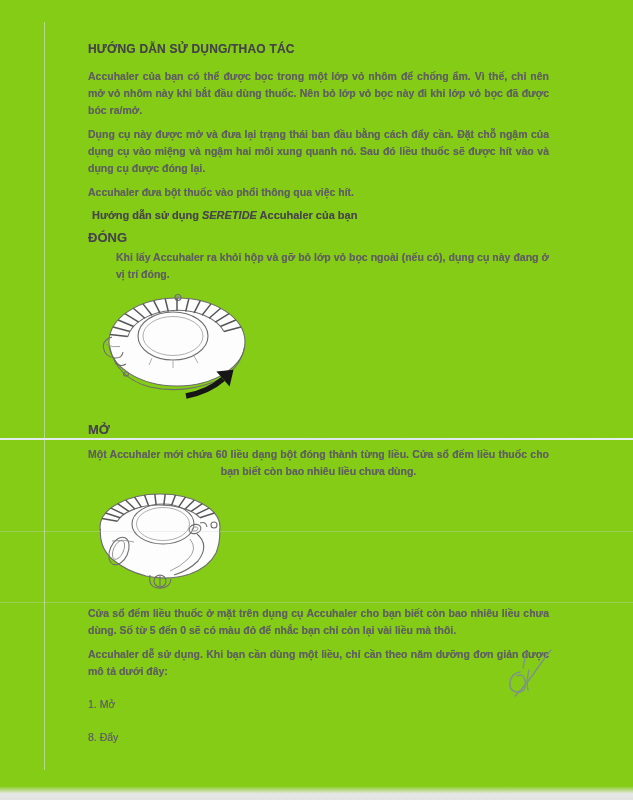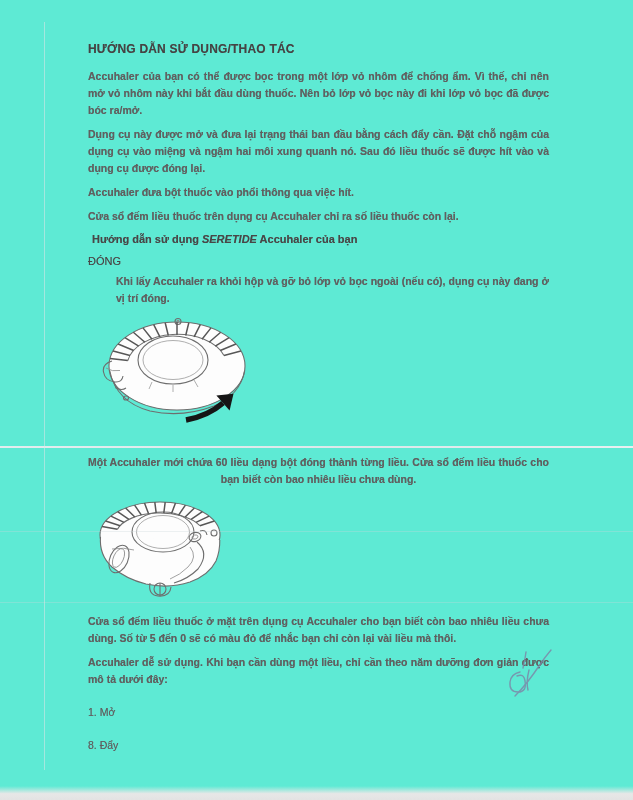--- a/index.html
+++ b/index.html
@@ -1,19 +1,19 @@
 <!DOCTYPE html>
 <html><head>
 <meta charset="utf-8">
 <style>
   html,body{margin:0;padding:0;background:#ffffff;}
   .page{
     position:relative;
     width:633px;height:800px;
-    background:#5eead4;
+    background:#84cc16;
     overflow:hidden;
     font-family:"Liberation Sans", sans-serif;
     color:#5e5e5e;
     box-sizing:border-box;
     padding:42px 84px 0 88px;
   }
   .page *{box-sizing:border-box;}
   .blur{text-shadow:0 0 0.6px rgba(96,96,96,0.65);}
   h1.doc-title{
     font-size:12px;line-height:15px;font-weight:bold;color:#444444;
@@ -22,21 +22,21 @@
   p.body{
     font-size:10.5px;line-height:17px;margin:0 0 7px 0;
     text-align:justify;color:#606060;font-weight:bold;
   }
   p.center-last{text-align:justify;text-align-last:center;}
   h2.usage{
     font-size:11px;line-height:15px;font-weight:bold;color:#474747;margin:0 0 7px 4px;
   }
   h2.usage .brand{font-style:italic;}
   h3.sec{
-    font-size:11px;line-height:15px;font-weight:normal;color:#474747;margin:0 0 4px 0;
+    font-size:13px;line-height:15px;font-weight:bold;color:#474747;margin:0 0 4px 0;
   }
   h3.sec-mo{margin:0 0 1px 0;}
   .fullrule{
     height:2px;width:633px;margin:0 0 6px -88px;
     background:linear-gradient(to right,#e4ecee 0%,#dde8ea 60%,#e9f0f1 100%);
   }
   .fig1{margin:0 0 16px 14px;}
   .fig2{margin:0 0 6px 6px;}
   .p5{margin-bottom:10px;padding-left:28px;}
   .p7{margin-bottom:8px;}
@@ -56,21 +56,20 @@
 </head>
 <body>
 
 <div class="page">
 
   <h1 class="doc-title blur">HƯỚNG DẪN SỬ DỤNG/THAO TÁC</h1>
 
   <p class="body blur">Accuhaler của bạn có thể được bọc trong một lớp vỏ nhôm để chống ẩm. Vì thế, chỉ nên mở vỏ nhôm này khi bắt đầu dùng thuốc. Nên bỏ lớp vỏ bọc này đi khi lớp vỏ bọc đã được bóc ra/mở.</p>
   <p class="body blur">Dụng cụ này được mở và đưa lại trạng thái ban đầu bằng cách đẩy cần. Đặt chỗ ngậm của dụng cụ vào miệng và ngậm hai môi xung quanh nó. Sau đó liều thuốc sẽ được hít vào và dụng cụ được đóng lại.</p>
   <p class="body blur">Accuhaler đưa bột thuốc vào phổi thông qua việc hít.</p>
-  <p class="body blur">Cửa sổ đếm liều thuốc trên dụng cụ Accuhaler chỉ ra số liều thuốc còn lại.</p>
 
   <h2 class="usage blur"><span>Hướng dẫn sử dụng </span><span class="brand">SERETIDE</span><span> Accuhaler của bạn</span></h2>
 
   <h3 class="sec blur">ĐÓNG</h3>
   <p class="body blur p5">Khi lấy Accuhaler ra khỏi hộp và gỡ bỏ lớp vỏ bọc ngoài (nếu có), dụng cụ này đang ở vị trí đóng.</p>
 
   <div class="fig1">
     <svg width="165" height="112" viewBox="0 0 165 112">
       <g fill="none" stroke="#6e6e6e" stroke-width="1.1">
         <ellipse cx="75" cy="52" rx="68" ry="44" fill="#fdfdfd"></ellipse>
@@ -87,20 +86,21 @@
         <path d="M 50 68 L 47 75 M 71 71 L 71 78 M 92 66 L 96 73" stroke="#9a9a9a" stroke-width="0.8"></path>
       </g>
       <path d="M8 44.4 L25.8 46.6 M11.1 37 L28 41.4 M16.1 30 L31.7 36.5 M22.9 23.7 L36.7 32.1 M31.3 18.3 L42.9 28.3 M41 13.9 L50 25.2 M51.7 10.7 L57.9 22.9 M63.2 8.7 L66.3 21.5 M75 8 L75 21 M86.8 8.7 L83.7 21.5 M98.3 10.7 L92.1 22.9 M109 13.9 L100 25.2 M118.7 18.3 L107.1 28.3 M127.1 23.7 L113.3 32.1 M133.9 30 L118.3 36.5 M138.9 37 L122 41.4" stroke="#575757" stroke-width="1.5" fill="none"></path>
       <g>
         <path d="M 84 106 Q 106 102 121 89" stroke="#161616" stroke-width="5.5" fill="none"></path>
         <polygon points="131.5,79.8 127.6,96.5 114.4,81.5" fill="#161616"></polygon>
       </g>
     </svg>
   </div>
 
+  <h3 class="sec sec-mo blur">MỞ</h3>
   <div class="fullrule"></div>
   <p class="body blur center-last">Một Accuhaler mới chứa 60 liều dạng bột đóng thành từng liều. Cửa sổ đếm liều thuốc cho bạn biết còn bao nhiêu liều chưa dùng.</p>
 
   <div class="fig2">
     <svg width="150" height="108" viewBox="0 0 150 108">
       <g fill="none" stroke="#6e6e6e" stroke-width="1.1">
         <ellipse cx="66" cy="40" rx="60" ry="33" fill="#fdfdfd"></ellipse>
         <path d="M 6.5 42 Q 5 60 18 72 Q 32 84 52 89 Q 75 94 96 87 Q 115 80 122 66 Q 126 56 125.8 45" fill="#fdfdfd"></path>
         <path d="M 23.5 34.3 A 44 22 0 0 1 105.9 30.7"></path>
         <ellipse cx="69" cy="37" rx="31" ry="20"></ellipse>

